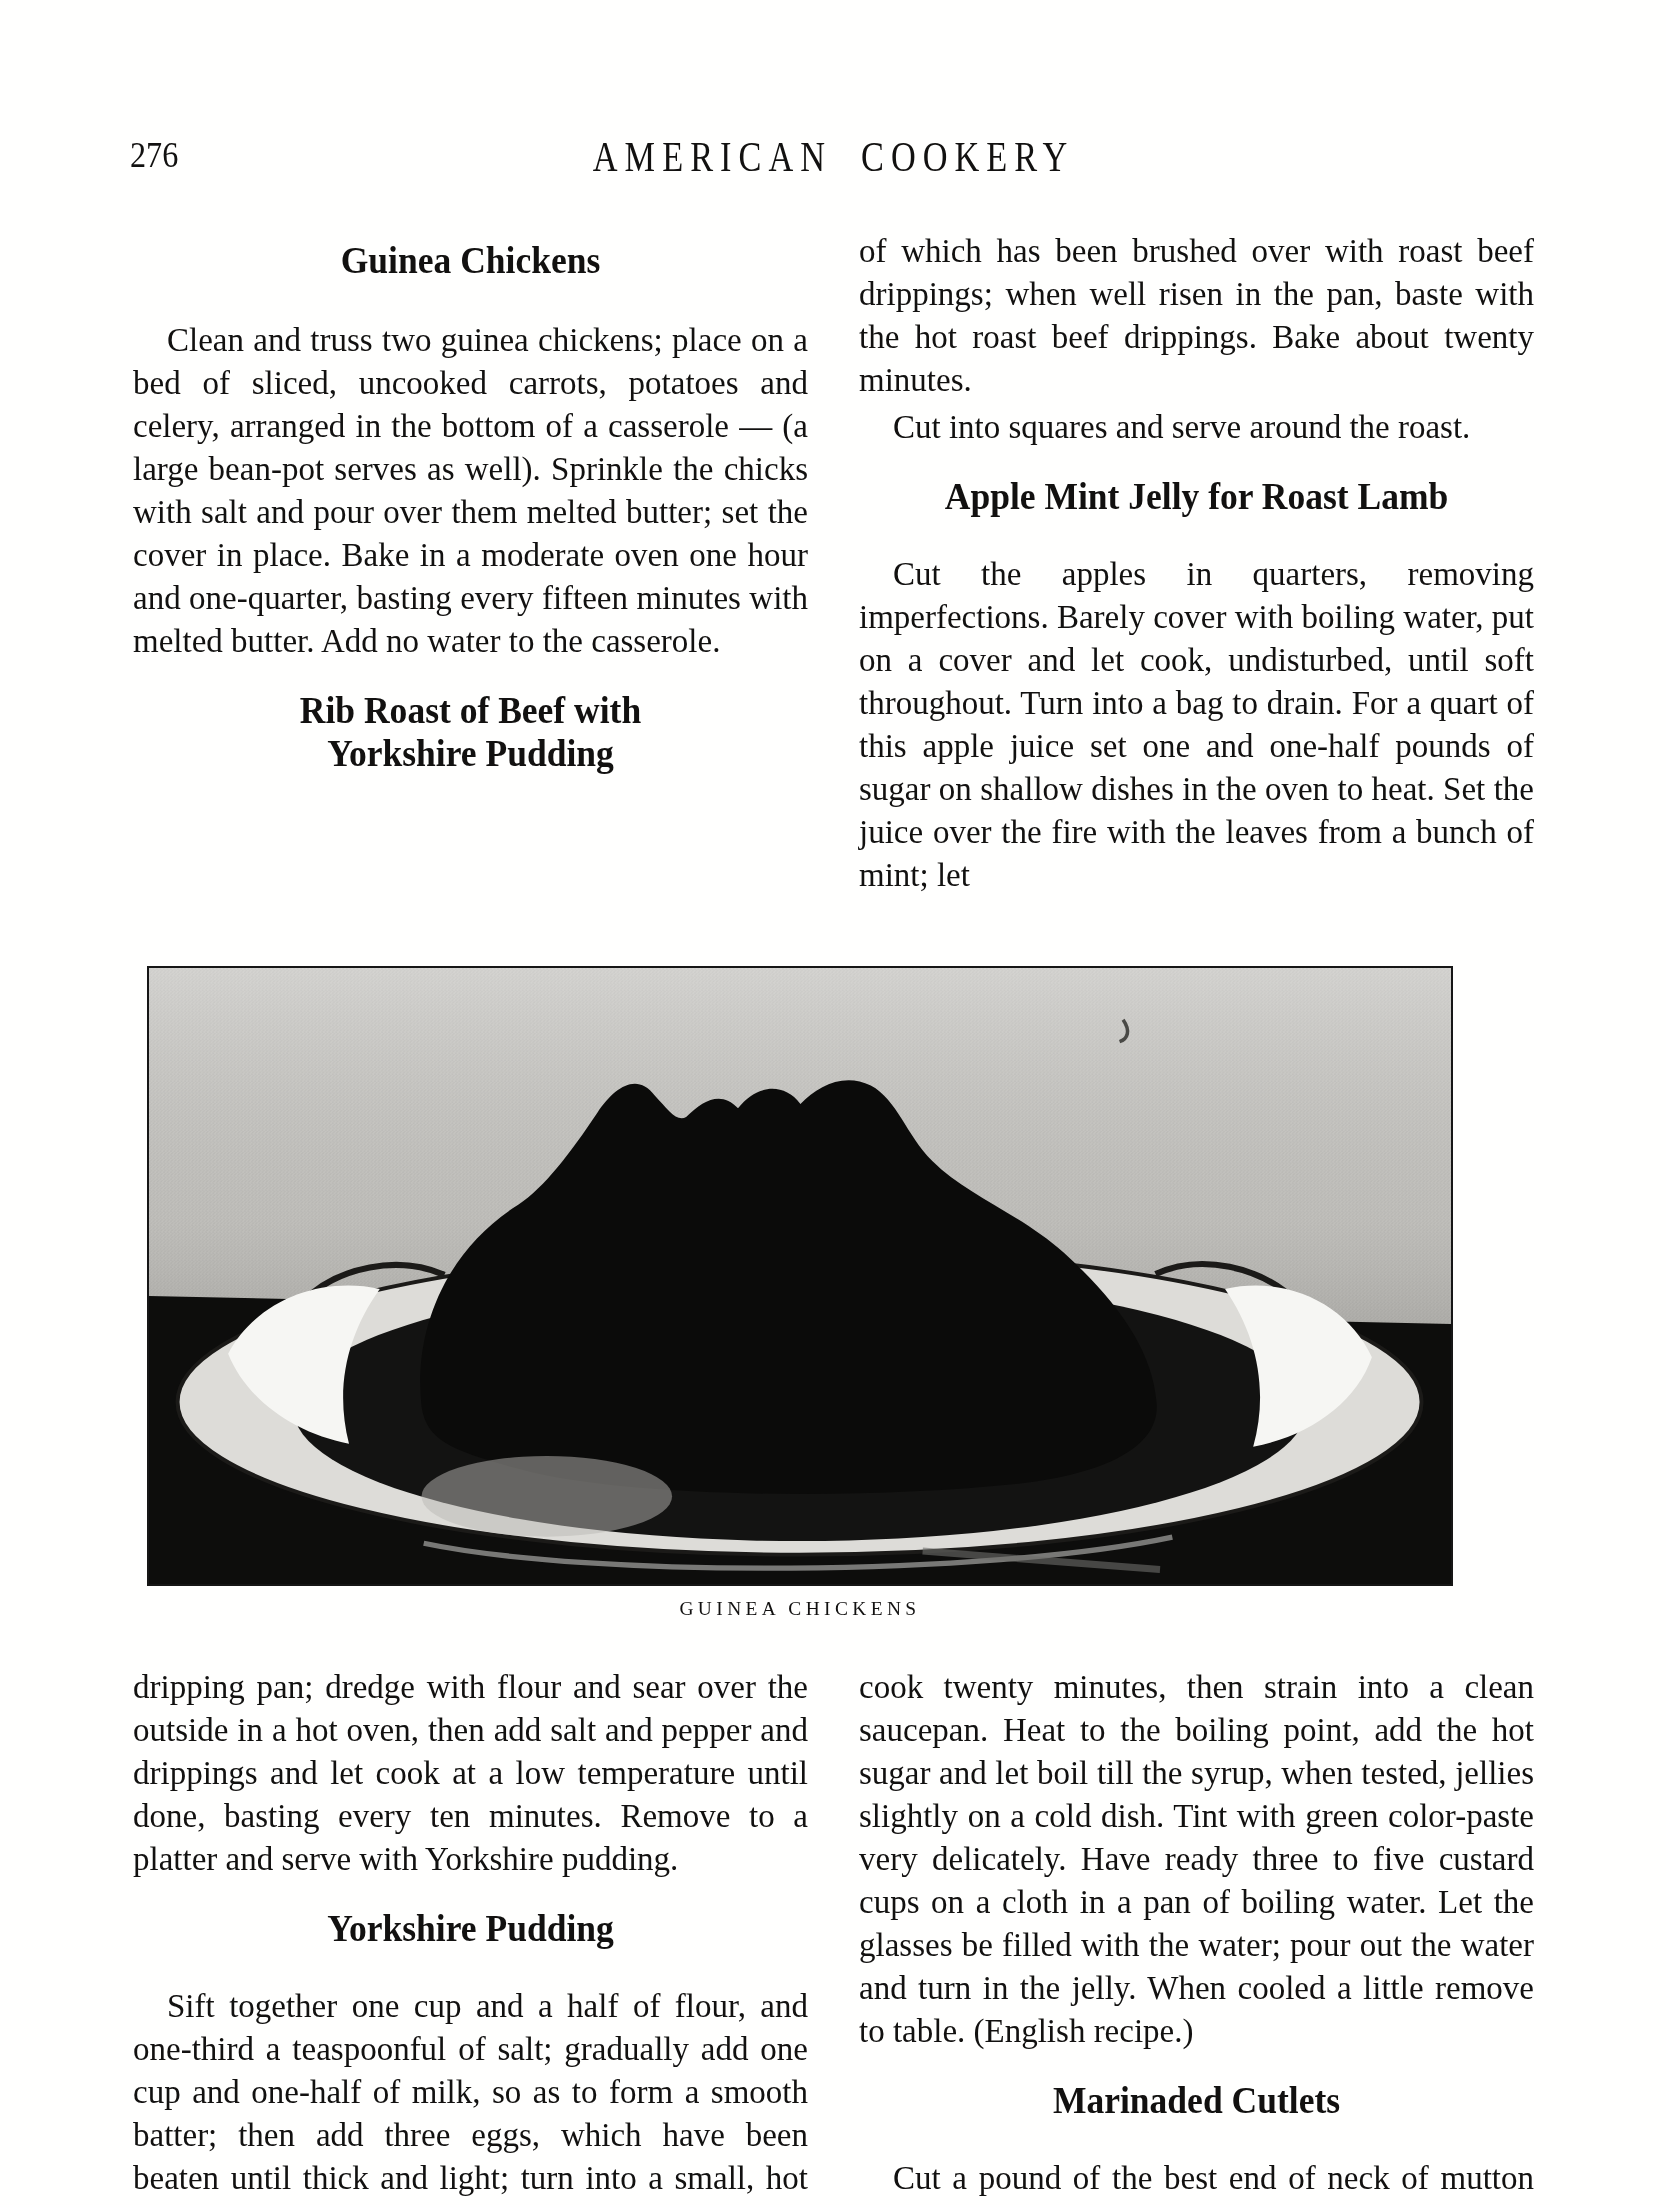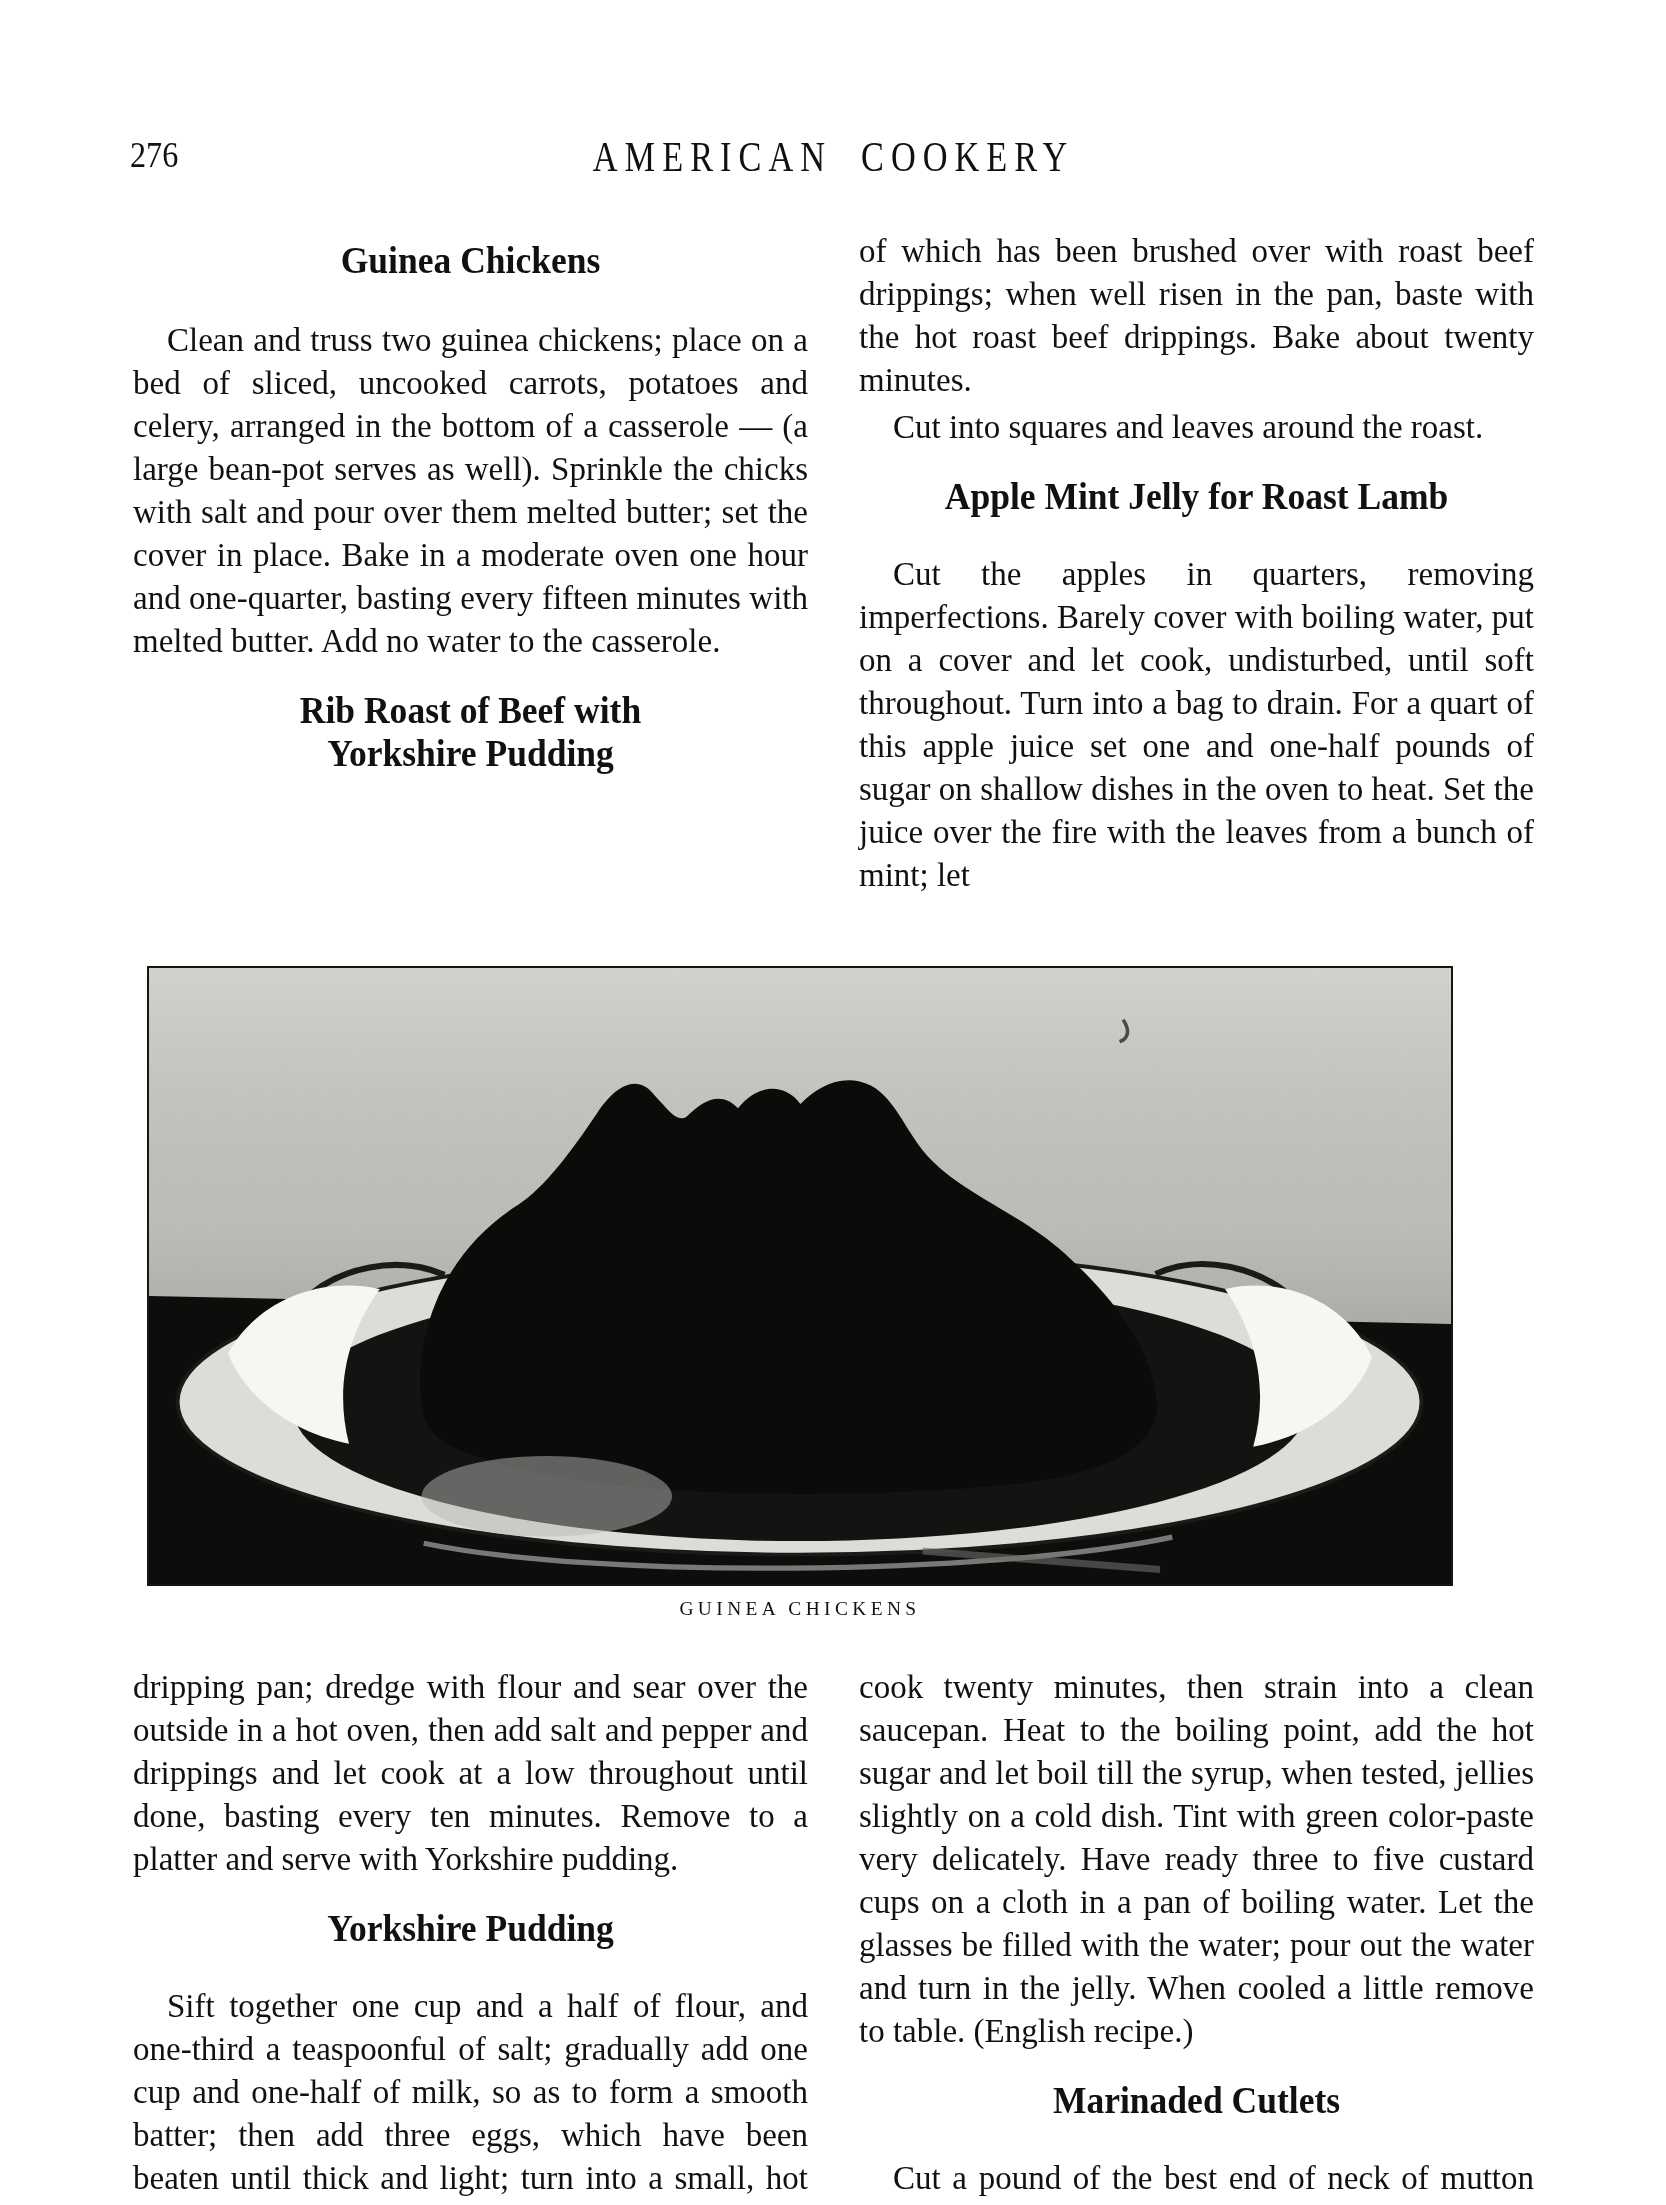--- a/index.html
+++ b/index.html
@@ -68,21 +68,21 @@
 
   <div class="col col-top-left">
     <h2 class="rhead first">Guinea Chickens</h2>
     <p class="body-p indent">Clean and truss two guinea chickens; place on a bed of sliced, uncooked carrots, potatoes and celery, arranged in the bottom of a casserole — (a large bean-pot serves as well). Sprinkle the chicks with salt and pour over them melted butter; set the cover in place. Bake in a moderate oven one hour and one-quarter, basting every fifteen minutes with melted butter. Add no water to the casserole.</p>
     <h2 class="rhead mid"><span>Rib Roast of Beef with</span><br>
       <span>Yorkshire Pudding</span></h2>
   </div>
 
   <div class="col col-top-right">
     <p class="body-p">of which has been brushed over with roast beef drippings; when well risen in the pan, baste with the hot roast beef drippings. Bake about twenty minutes.</p>
-    <p class="body-p indent">Cut into squares and leaves around the roast.</p>
+    <p class="body-p indent">Cut into squares and serve around the roast.</p>
     <h2 class="rhead mid">Apple Mint Jelly for Roast Lamb</h2>
     <p class="body-p indent">Cut the apples in quarters, removing imperfections. Barely cover with boiling water, put on a cover and let cook, undisturbed, until soft throughout. Turn into a bag to drain. For a quart of this apple juice set one and one-half pounds of sugar on shallow dishes in the oven to heat. Set the juice over the fire with the leaves from a bunch of mint; let</p>
   </div>
 
   <div class="figure">
     <svg viewBox="0 0 2962 1405" preserveAspectRatio="none">
       <defs>
         <pattern id="halftone" width="8" height="8" patternUnits="userSpaceOnUse">
           <rect width="8" height="8" fill="#c7c6c2"></rect>
           <circle cx="2" cy="2" r="1.2" fill="#a8a7a3"></circle>
@@ -131,21 +131,21 @@
       <ellipse cx="905" cy="1205" rx="285" ry="92" fill="#b9b8b4" opacity="0.5"></ellipse>
 
       <path d="M 625 1312 C 1005 1392 1905 1388 2328 1298" stroke="#8c8c89" stroke-width="12" fill="none" opacity="0.85"></path>
 
       <path d="M 1760 1330 L 2300 1372" stroke="#6f6f6c" stroke-width="16" opacity="0.6"></path>
     </svg>
   </div>
   <div class="fig-caption">GUINEA CHICKENS</div>
 
   <div class="col col-bot-left">
-    <p class="body-p">dripping pan; dredge with flour and sear over the outside in a hot oven, then add salt and pepper and drippings and let cook at a low throughout until done, basting every ten minutes. Remove to a platter and serve with Yorkshire pudding.</p>
+    <p class="body-p">dripping pan; dredge with flour and sear over the outside in a hot oven, then add salt and pepper and drippings and let cook at a low temperature until done, basting every ten minutes. Remove to a platter and serve with Yorkshire pudding.</p>
     <h2 class="rhead mid">Yorkshire Pudding</h2>
     <p class="body-p indent">Sift together one cup and a half of flour, and one-third a teaspoonful of salt; gradually add one cup and one-half of milk, so as to form a smooth batter; then add three eggs, which have been beaten until thick and light; turn into a small, hot dripping pan, the inside</p>
   </div>
 
   <div class="col col-bot-right">
     <p class="body-p">cook twenty minutes, then strain into a clean saucepan. Heat to the boiling point, add the hot sugar and let boil till the syrup, when tested, jellies slightly on a cold dish. Tint with green color-paste very delicately. Have ready three to five custard cups on a cloth in a pan of boiling water. Let the glasses be filled with the water; pour out the water and turn in the jelly. When cooled a little remove to table. (English recipe.)</p>
     <h2 class="rhead mid">Marinaded Cutlets</h2>
     <p class="body-p indent">Cut a pound of the best end of neck of mutton into cutlets, allowing two cutlets for each bone, beat them with a cutlet bat</p>
   </div>
 

